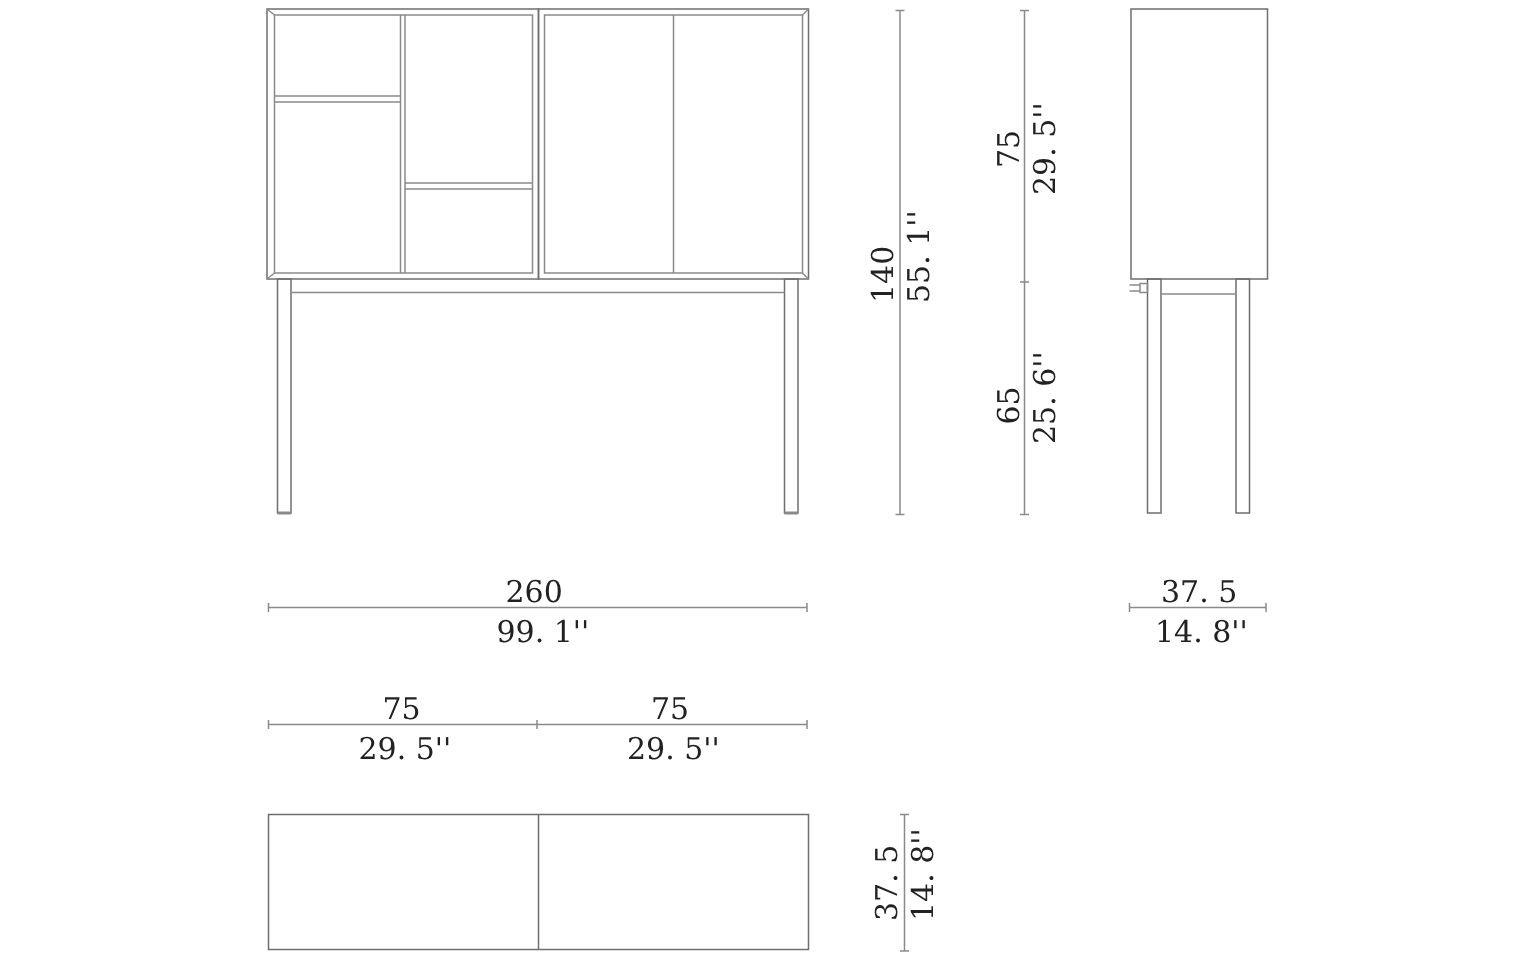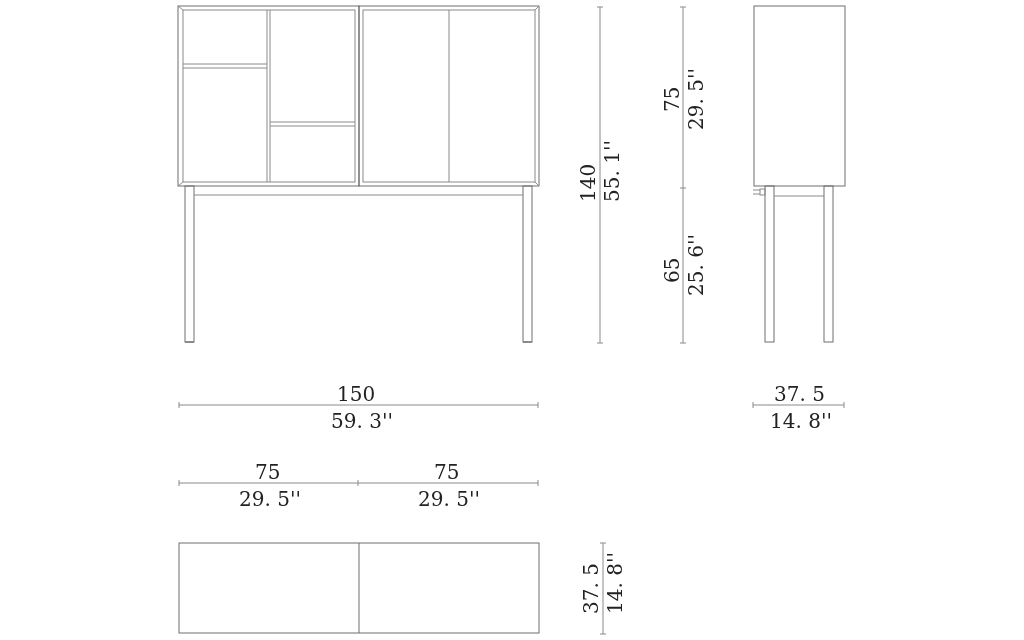--- a/index.html
+++ b/index.html
@@ -87,22 +87,22 @@
   </g>
 </svg>
 
 <div class="lbl rot" style="left:578px; top:202px;">140</div>
 <div class="lbl rot" style="left:602px; top:202px;">55. 1''</div>
 <div class="lbl rot" style="left:662px; top:112px;">75</div>
 <div class="lbl rot" style="left:686px; top:130px;">29. 5''</div>
 <div class="lbl rot" style="left:662px; top:283px;">65</div>
 <div class="lbl rot" style="left:686px; top:296px;">25. 6''</div>
 
-<div class="lbl" style="left:337px; top:384px;">150</div>
-<div class="lbl" style="left:331px; top:411px;">59. 3''</div>
+<div class="lbl" style="left:337px; top:384px;">260</div>
+<div class="lbl" style="left:331px; top:411px;">99. 1''</div>
 <div class="lbl" style="left:255px; top:462px;">75</div>
 <div class="lbl" style="left:239px; top:489px;">29. 5''</div>
 <div class="lbl" style="left:434px; top:462px;">75</div>
 <div class="lbl" style="left:418px; top:489px;">29. 5''</div>
 <div class="lbl" style="left:774px; top:384px;">37. 5</div>
 <div class="lbl" style="left:770px; top:411px;">14. 8''</div>
 
 <div class="lbl rot" style="left:581px; top:614px;">37. 5</div>
 <div class="lbl rot" style="left:605px; top:614px;">14. 8''</div>
 

